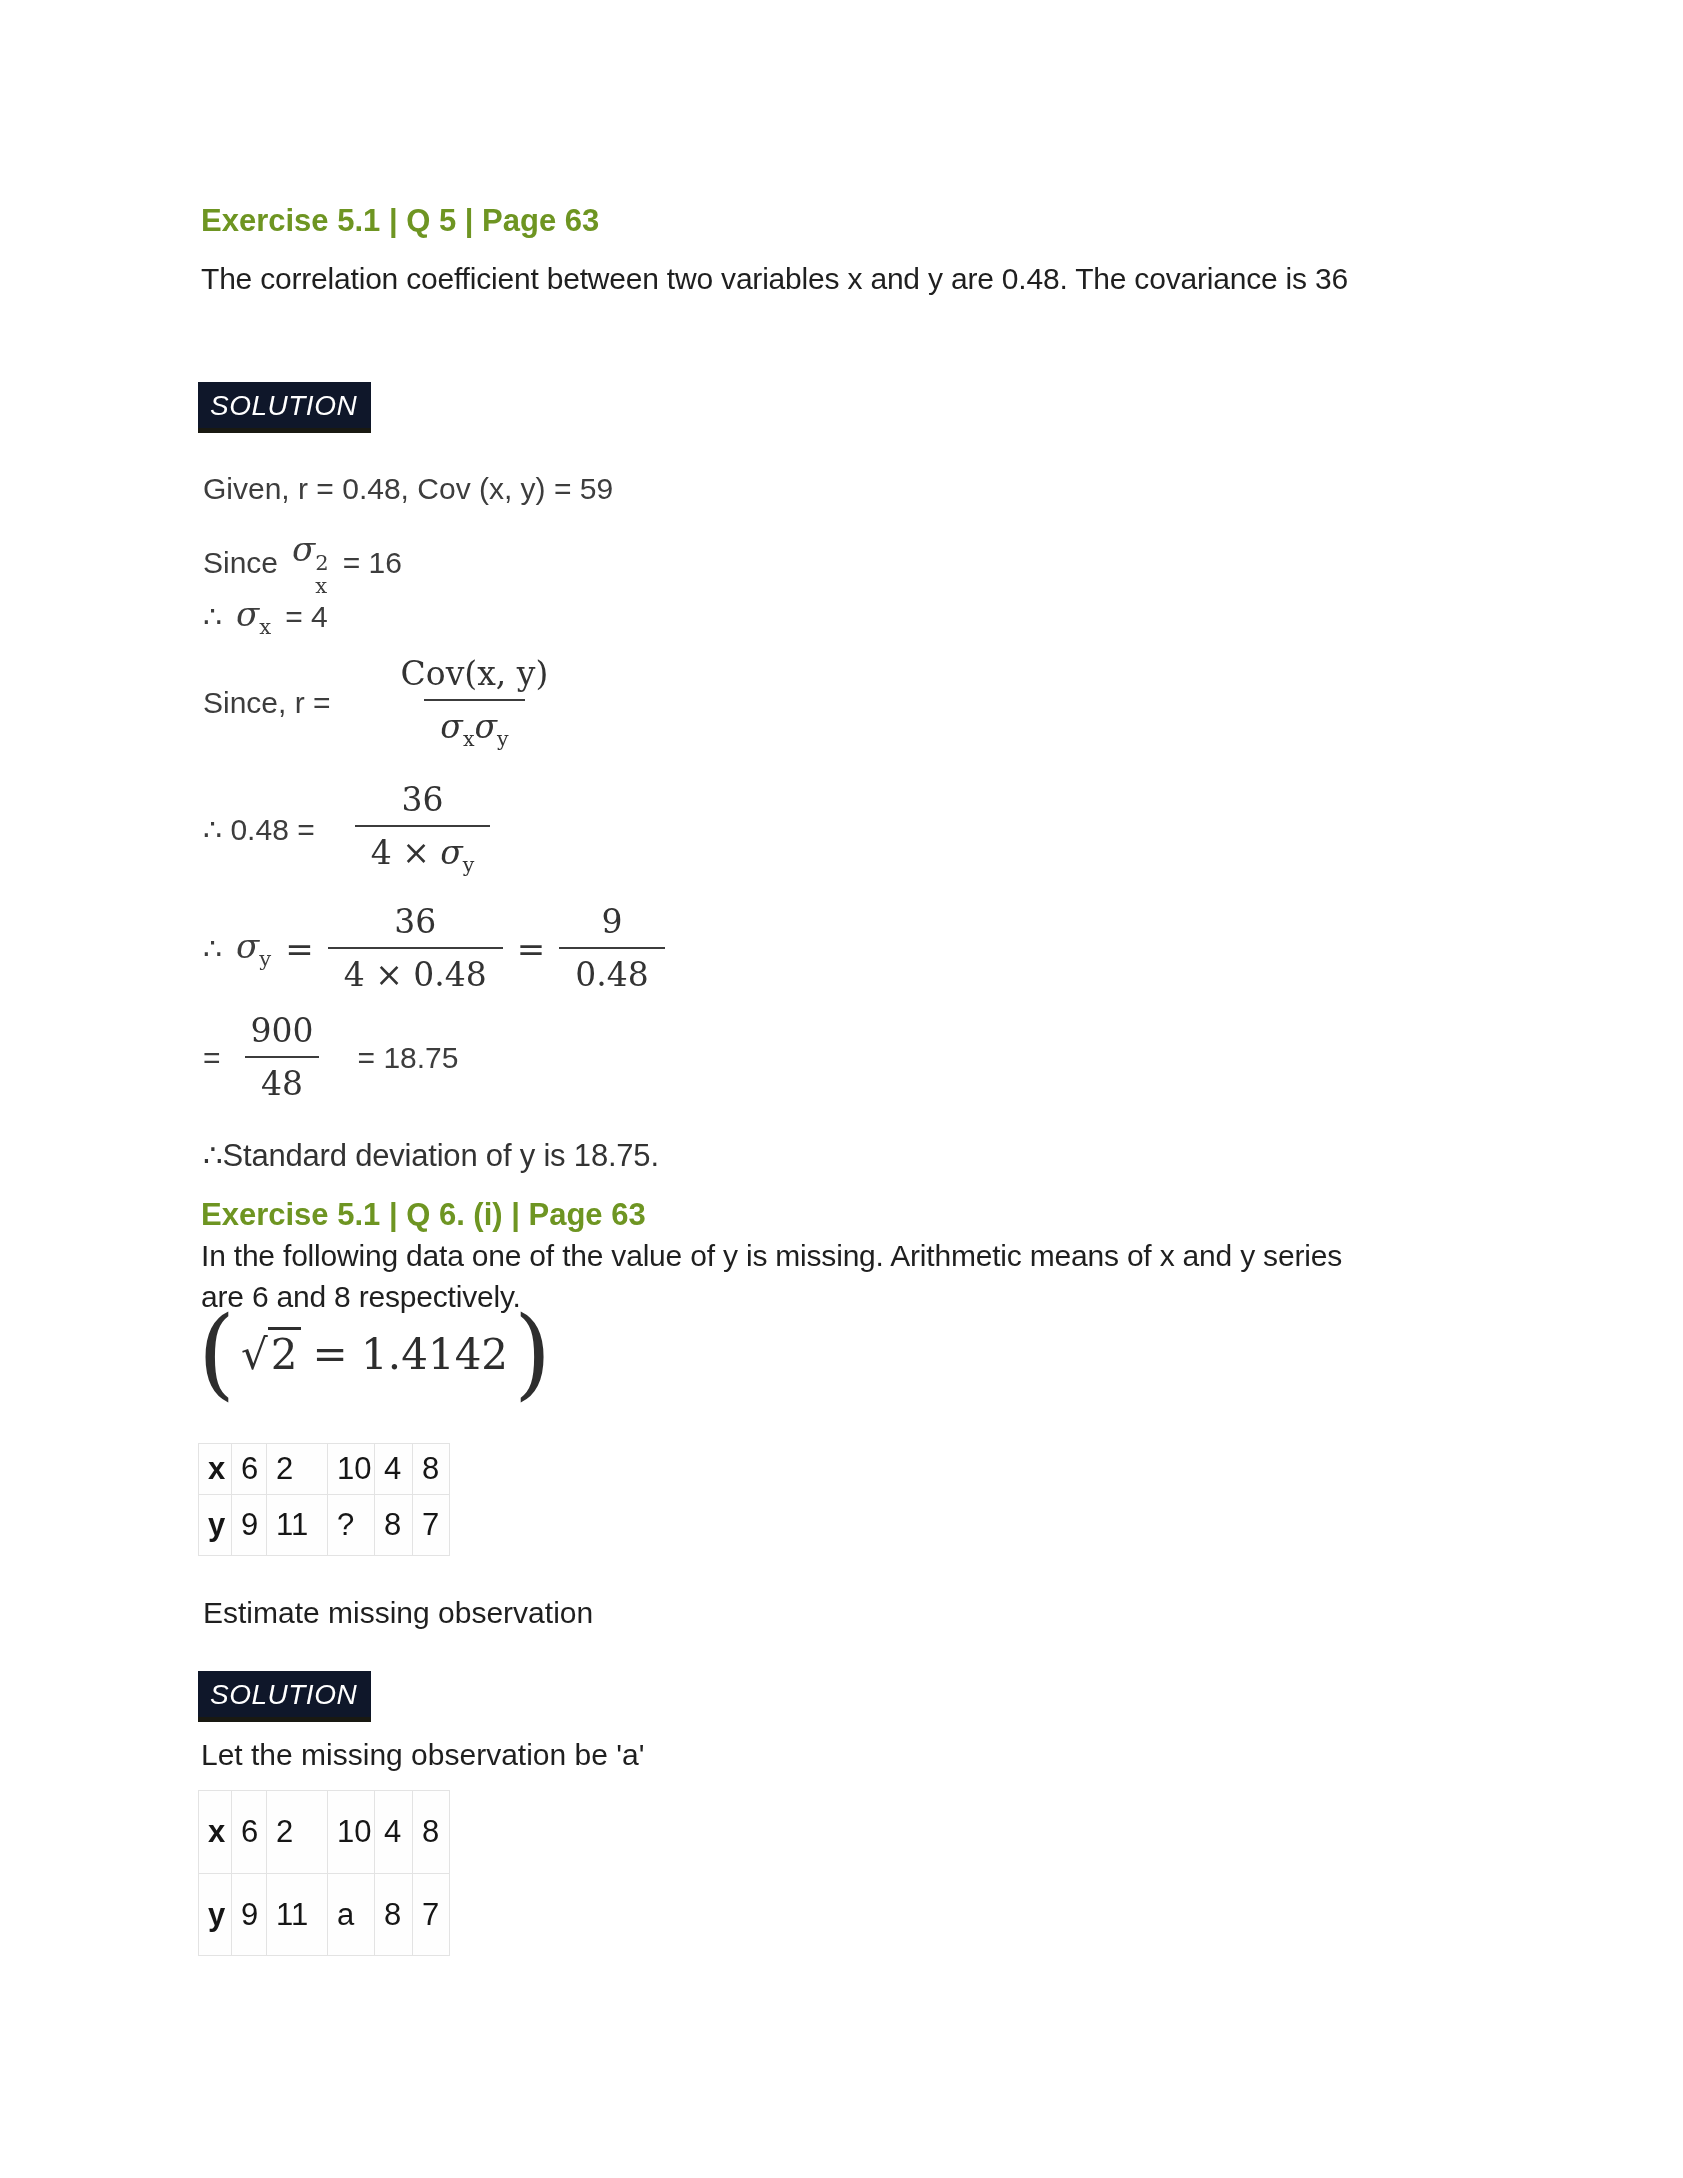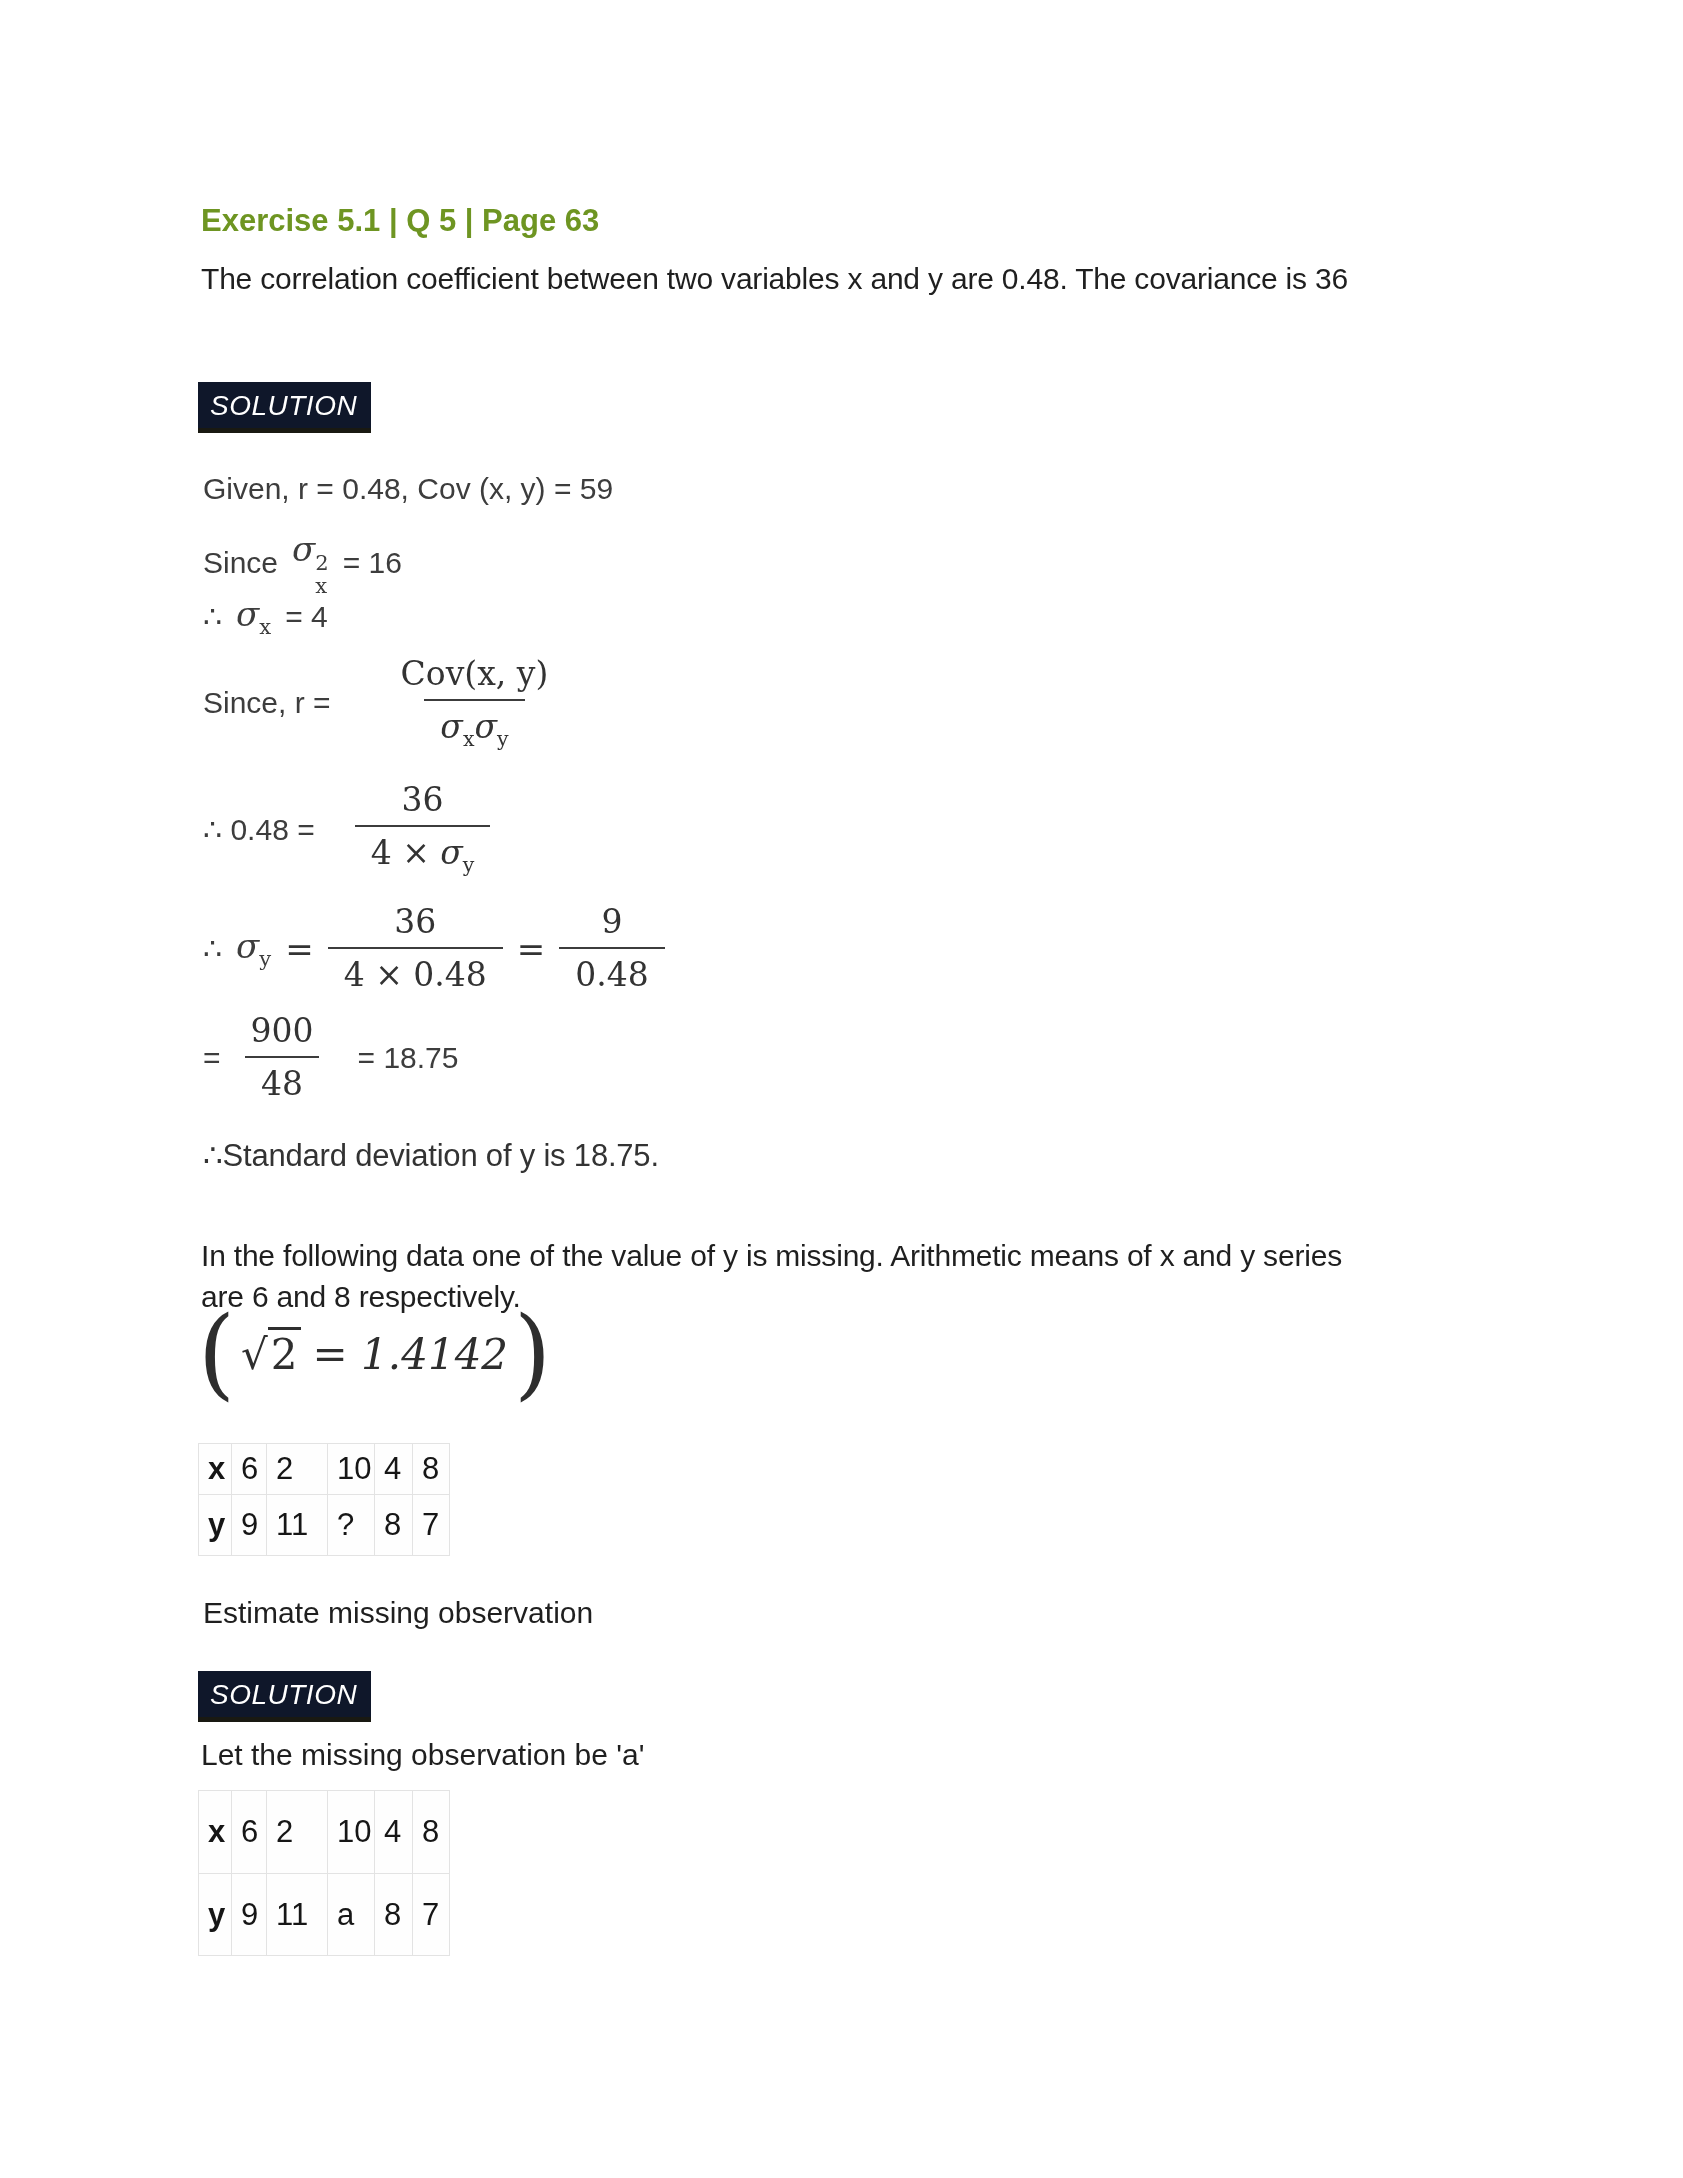--- a/index.html
+++ b/index.html
@@ -99,32 +99,33 @@
     <span>=</span>
     <span class="frac">
       <span class="num">900</span>
       <span class="den">48</span>
     </span>
     <span style="margin-left:14px;">= 18.75</span>
   </div>
 
   <div class="abs conc" style="left:203px;top:1137px;">∴Standard deviation of y is 18.75.</div>
 
+  <div class="abs h-green" style="left:201px;top:1197px;">Exercise 5.1 | Q 6. (i) | Page 63</div>
 
   <div class="abs para" style="left:201px;top:1235px;line-height:41px;">
     <div>In the following data one of the value of y is missing. Arithmetic means of x and y series</div>
     <div>are 6 and 8 respectively.</div>
   </div>
 
   <div class="abs sqrtrow" style="left:198px;top:1309px;height:87px;">
     <span class="paren">(</span>
     <span class="sqrtbody">
       <span>√</span>
         <span class="rad">2</span>
-      <span style="margin-left:12px;font-style:italic;">= 1.4142</span>
+      <span style="margin-left:12px;">= 1.4142</span>
     </span>
     <span class="paren">)</span>
   </div>
 
   <div class="abs tbl" style="left:198px;top:1443px;grid-template-columns:33px 35px 61px 47px 38px 37px;grid-template-rows:51px 61px;">
     <div class="cell lbl">x</div>
     <div class="cell">6</div>
     <div class="cell">2</div>
     <div class="cell">10</div>
     <div class="cell">4</div>

